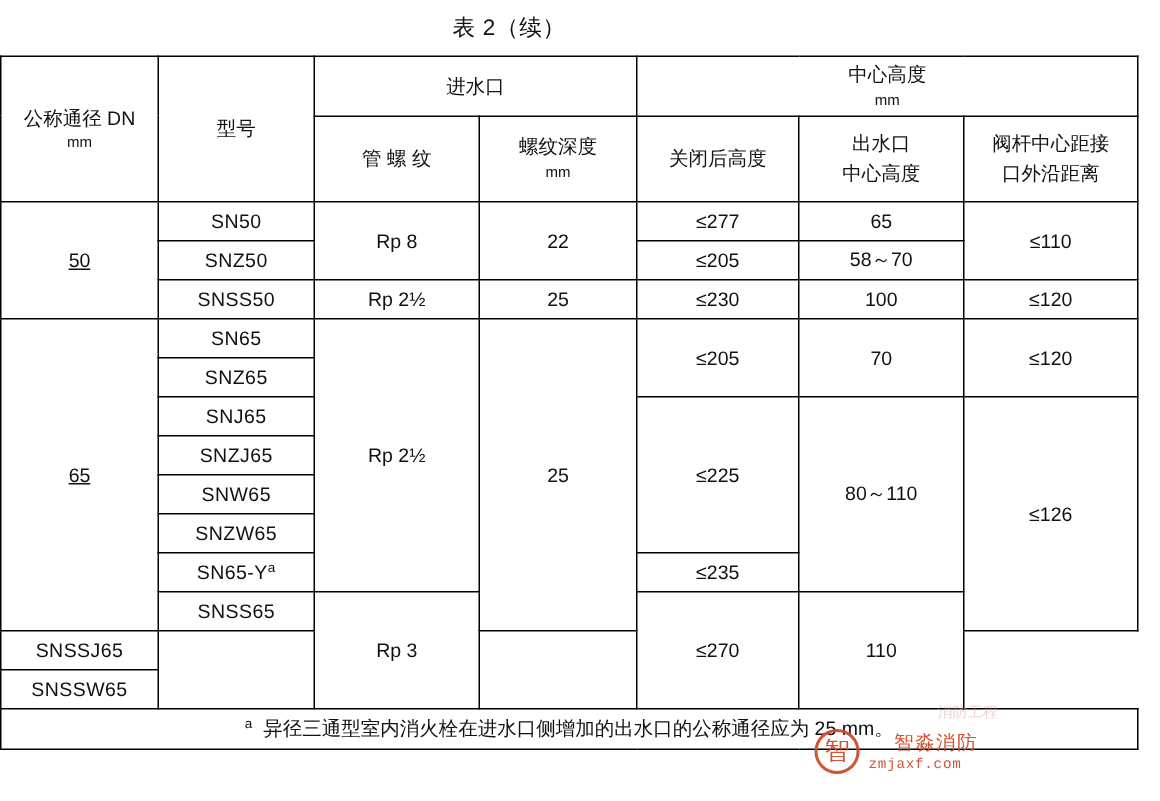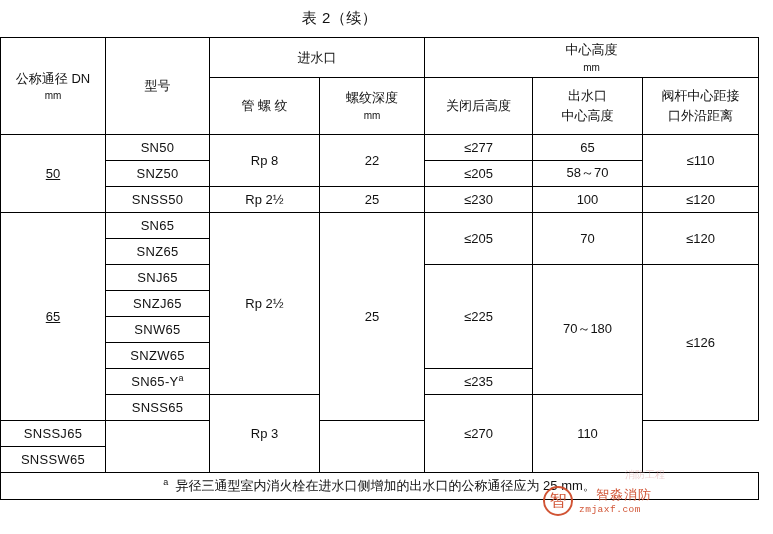--- a/index.html
+++ b/index.html
@@ -209,21 +209,21 @@
         <td rowspan="2">≤205</td>
         <td rowspan="2">70</td>
         <td rowspan="2">≤120</td>
       </tr>
       <tr class="r-h">
         <td class="cell-model">SNZ65</td>
       </tr>
       <tr class="r-h">
         <td class="cell-model">SNJ65</td>
         <td rowspan="4">≤225</td>
-        <td rowspan="5">70～180</td>
+        <td rowspan="5">80～110</td>
         <td rowspan="6">≤126</td>
       </tr>
       <tr class="r-h">
         <td class="cell-model">SNZJ65</td>
       </tr>
       <tr class="r-h">
         <td class="cell-model">SNW65</td>
       </tr>
       <tr class="r-h">
         <td class="cell-model">SNZW65</td>

